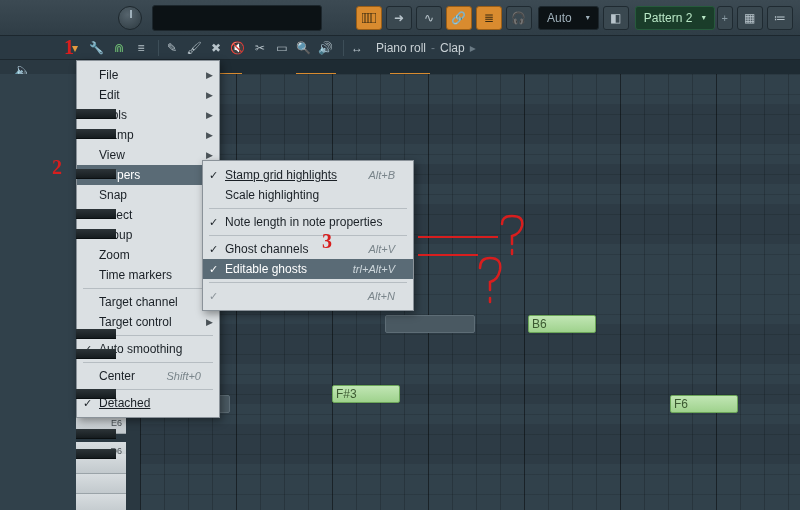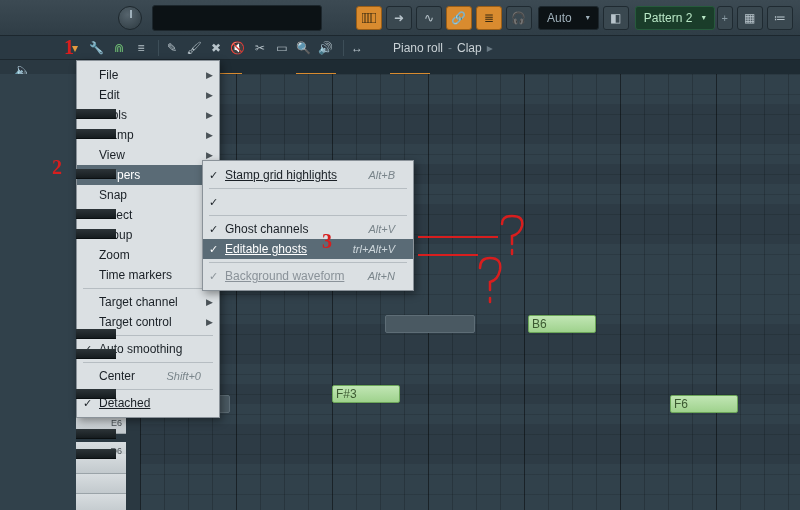--- a/index.html
+++ b/index.html
@@ -14,21 +14,21 @@
   .topbtn.orange{ background:#d98b2f; color:#3a2a10; border-color:#9a5e17;}
   .selbox{ margin-left:6px; height:24px; background:#0c1215; border:1px solid #1d272d; border-radius:3px; display:flex; align-items:center; padding:0 8px; color:#9fb0ba; font-size:11px;}
   .greenfield{ background:#1a3d2a; color:#b9e7c6; border-color:#265a3c;}
   .miniplus{ width:16px; height:24px; margin-left:2px; background:#3a4850; border:1px solid #1f2a31; border-radius:3px; display:flex;align-items:center;justify-content:center;color:#8a9aa3;font-size:11px;}
 
   
   .pianobar{ position:absolute; left:0; top:36px; width:800px; height:24px; background:#2a3943; border-bottom:1px solid #1c272e; display:flex; align-items:center; padding-left:66px;}
   .pianobar .ico{ width:18px; height:18px; margin-right:4px; display:flex; align-items:center; justify-content:center; color:#b8c4cb; border-radius:3px;}
   .pianobar .ico.orange{ color:#e69a3e;}
   .pianobar .sep{ width:1px; height:16px; background:#3d4e58; margin:0 4px;}
-  .brdcrumb{ margin-left:23px; color:#c9d1d5; font-size:12px; display:flex; align-items:center;}
+  .brdcrumb{ margin-left:6px; color:#c9d1d5; font-size:12px; display:flex; align-items:center;}
   .brdcrumb .chev{ margin:0 5px; color:#6a7a84;}
 
   
   .projhint{ position:absolute; left:0; top:36px; width:64px; height:24px; background:#2a3943; color:#9fb0ba; font-size:11px; display:flex; align-items:center; padding-left:4px; border-right:1px solid #1c272e;}
   .spk{ position:absolute; left:14px; top:62px; color:#6a7a84; font-size:14px;}
 
   
   .ruler{ position:absolute; left:140px; top:60px; right:0; height:14px; background:#1e2b33;}
   .rmark{ position:absolute; top:13px; height:2px; background:#d98b2f;}
 
@@ -286,39 +286,42 @@
       <span style="text-decoration:underline">Detached</span>
     </div>
 </div>
 
 <div class="menu" style="left:202px; top:160px; width:212px;">
   <div class="row">
       <span class="chk">✓</span>
       <span style="text-decoration:underline">Stamp grid highlights</span>
       <span class="short">Alt+B</span>
     </div>
-  <hr>
-  <div class="row">
-      <span class="chk">✓</span>
+  <div class="row">
+      <span>Scale highlighting</span>
+    </div>
+  <hr>
+  <div class="row">
+      <span class="chk">✓</span>
+      <span>Note length in note properties</span>
     </div>
   <hr>
   <div class="row">
       <span class="chk">✓</span>
       <span style="">Ghost channels</span>
       <span class="short">Alt+V</span>
     </div>
   <div class="row hi">
       <span class="chk">✓</span>
-      <span style="text-decoration:underline">Editable ghosts</span>
+      <span style="">Editable ghosts</span>
       <span class="short" style="color:#cdd6db">trl+Alt+V</span>
     </div>
   <hr>
   <div class="row dis">
       <span class="chk" style="color:#8a9299">✓</span>
-      <span style="text-decoration:underline">Background waveform</span>
       <span class="short">Alt+N</span>
     </div>
 </div>
 
 <div class="ann" style="left:64px; top:36px;">1</div>
 <div class="ann" style="left:52px; top:156px;">2</div>
 <div class="ann" style="left:322px; top:230px;">3</div>
 <div class="redline" style="left:418px; top:236px; width:80px;"></div>
 <div class="redline" style="left:418px; top:254px; width:60px;"></div>
 <svg class="scribble" style="left:496px; top:214px;" width="40" height="44">

